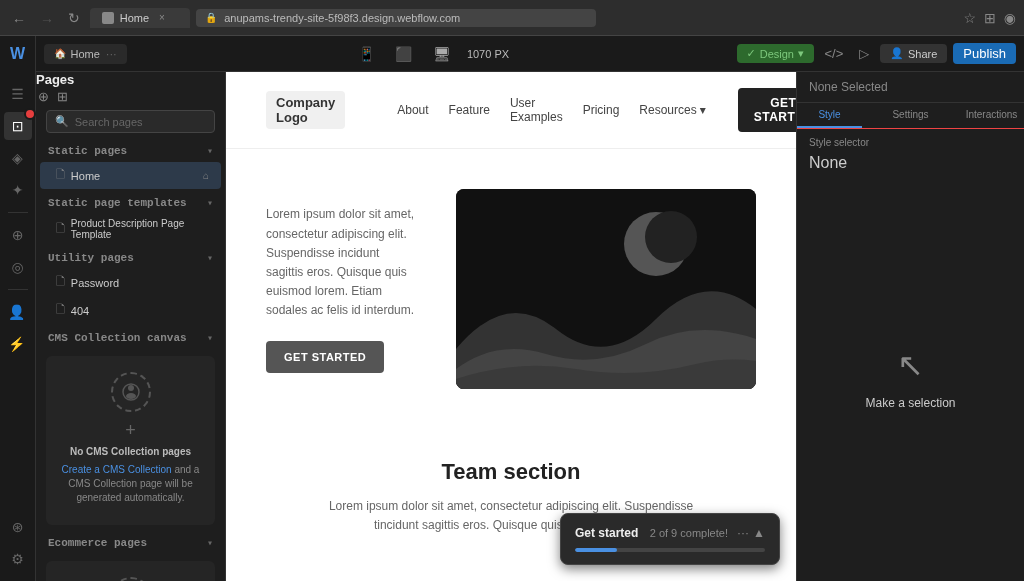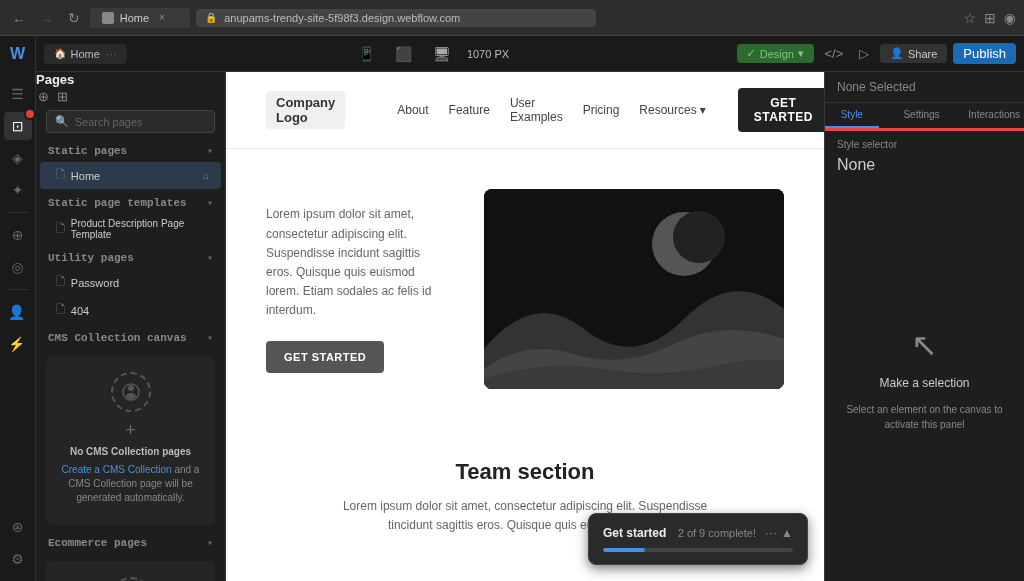--- a/index.html
+++ b/index.html
@@ -88,24 +88,24 @@
 
     
     .landscape-svg { width: 100%; height: 100%; }
 
     
     .site-team { padding: 40px 40px 20px; background: #fff; text-align: center; }
     .site-team-title { font-size: 22px; font-weight: 700; color: #222; margin-bottom: 12px; }
     .site-team-desc { font-size: 12px; color: #666; line-height: 1.6; max-width: 400px; margin: 0 auto; }
 
     
-    .right-panel { width: 200px; background: #1e1e1e; border-left: 1px solid #333; display: flex; flex-direction: column; }
+    .right-panel { width: 228px; background: #1e1e1e; border-left: 1px solid #333; display: flex; flex-direction: column; }
     .right-panel-header { padding: 8px 12px; border-bottom: 1px solid #333; }
     .right-panel-none-selected { font-size: 12px; color: #888; font-weight: 500; }
-    .right-panel-tabs { display: flex; border-bottom: 3px solid #ef4444; gap: 16px; }
+    .right-panel-tabs { display: flex; border-bottom: 1px solid #ef4444; gap: 16px; }
     .right-panel-tab { flex: 1; text-align: center; padding: 6px 4px; font-size: 10px; color: #888; cursor: pointer; border-bottom: 2px solid transparent; }
     .right-panel-tab.active { color: #4A90E2; border-bottom-color: #4A90E2; }
     .right-panel-section-label { padding: 8px 12px 4px; font-size: 10px; color: #888; }
     .right-panel-value { padding: 2px 12px; font-size: 16px; color: #ccc; }
     .right-panel-empty { flex: 1; display: flex; flex-direction: column; align-items: center; justify-content: center; padding: 20px; text-align: center; gap: 12px; }
     .cursor-icon { color: #888; font-size: 32px; }
     .right-panel-empty-title { font-size: 12px; color: #ccc; font-weight: 500; }
     .right-panel-empty-desc { font-size: 10px; color: #888; line-height: 1.5; }
 
     
@@ -386,17 +386,16 @@
     </div>
     <div class="right-panel-section-label">
       <span>Style selector</span>
     </div>
     <div class="right-panel-value">
       <span>None</span>
     </div>
     <div class="right-panel-empty">
       <div class="cursor-icon">↖</div>
       <div class="right-panel-empty-title">Make a selection</div>
-      <div class="right-panel-empty-desc">Select an element on the canvas to activate this panel</div>
     </div>
   </div>
 
 </div>
 
 </body></html>

